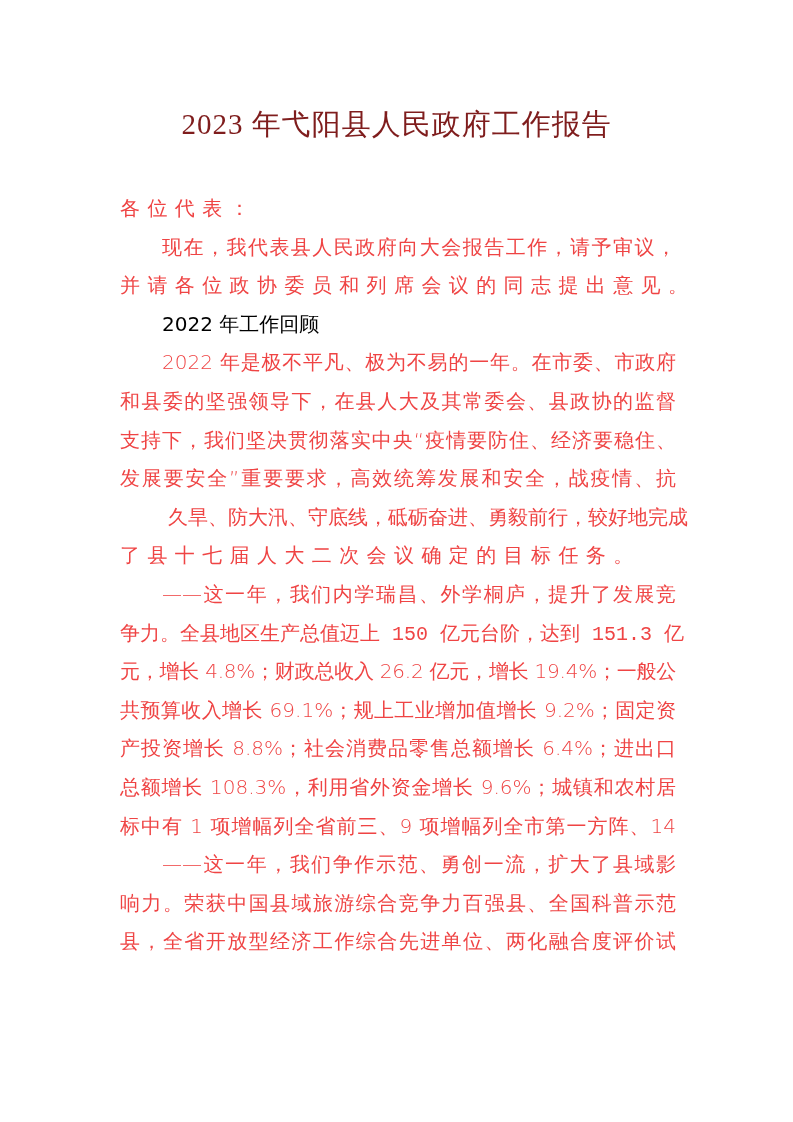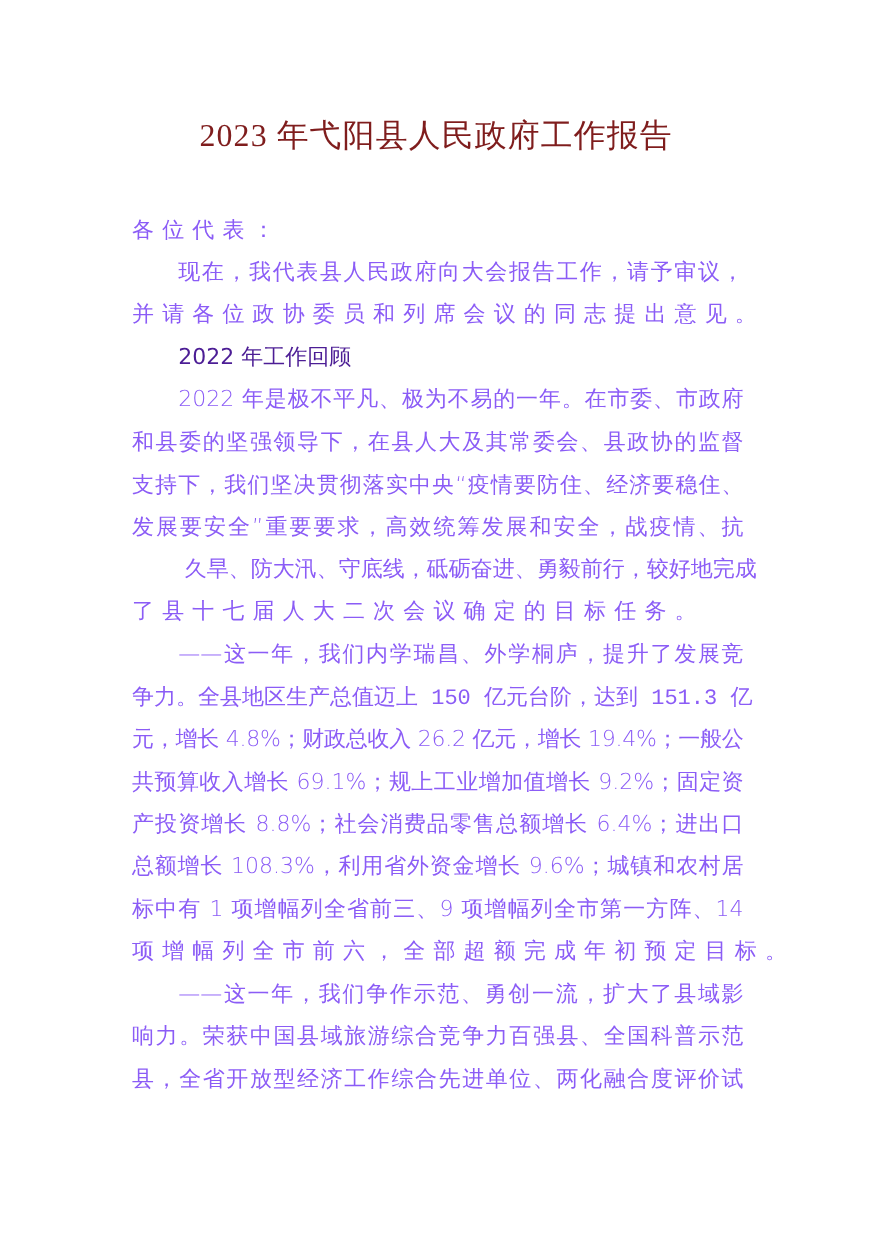--- a/index.html
+++ b/index.html
@@ -40,36 +40,36 @@
       top: 189px;
       left: 120px;
       width: 556px;
     }
     .line {
       height: 38.6px;
       line-height: 38.6px;
       font-size: 20px;
       white-space: nowrap;
       overflow: visible;
-      color: #8b5cf6;
+      color: #ef4444;
       font-family: "DejaVu Sans", "Liberation Sans", sans-serif;
       font-weight: 300;
     }
     .line.justify {
       text-align: justify;
       text-align-last: justify;
     }
     .line.indent {
       padding-left: 42px;
     }
     .line.heading {
       font-family: "DejaVu Sans", "Liberation Sans", sans-serif;
       font-weight: 400;
       font-size: 20px;
-      color: #4c1d95;
+      color: #000000;
     }
   </style>
 </head>
 <body>
 
 <div class="page">
   <div class="title">2023 年弋阳县人民政府工作报告</div>
   <div class="body">
     <div class="line"><span style="letter-spacing: 7.4px;">各位代表：</span></div>
     <div class="line indent justify"><span style="letter-spacing: 0px;">现在，我代表县人民政府向大会报告工作，请予审议，</span></div>
@@ -81,18 +81,17 @@
     <div class="line justify"><span style="letter-spacing: 0px;">发展要安全”重要要求，高效统筹发展和安全，战疫情、抗</span></div>
     <div class="line justify"><span style="letter-spacing: 0px; margin-left: 48px;">久旱、防大汛、守底线，砥砺奋进、勇毅前行，较好地完成</span></div>
     <div class="line"><span style="letter-spacing: 7.4px;">了县十七届人大二次会议确定的目标任务。</span></div>
     <div class="line indent justify"><span style="letter-spacing: 0px;">——这一年，我们内学瑞昌、外学桐庐，提升了发展竞</span></div>
     <div class="line justify"><span style="letter-spacing: 0px; font-family: Liberation Mono, monospace;">争力。全县地区生产总值迈上 150 亿元台阶，达到 151.3 亿</span></div>
     <div class="line justify"><span style="letter-spacing: -0.24px;">元，增长 4.8%；财政总收入 26.2 亿元，增长 19.4%；一般公</span></div>
     <div class="line justify"><span style="letter-spacing: 0px;">共预算收入增长 69.1%；规上工业增加值增长 9.2%；固定资</span></div>
     <div class="line justify"><span style="letter-spacing: 0px;">产投资增长 8.8%；社会消费品零售总额增长 6.4%；进出口</span></div>
     <div class="line justify"><span style="letter-spacing: 0px;">总额增长 108.3%，利用省外资金增长 9.6%；城镇和农村居</span></div>
     <div class="line justify"><span style="letter-spacing: 0px;">标中有 1 项增幅列全省前三、9 项增幅列全市第一方阵、14</span></div>
-    <div class="line"><span style="letter-spacing: 7.4px;">项增幅列全市前六，全部超额完成年初预定目标。</span></div>
     <div class="line indent justify"><span style="letter-spacing: 0px;">——这一年，我们争作示范、勇创一流，扩大了县域影</span></div>
     <div class="line justify"><span style="letter-spacing: 0px;">响力。荣获中国县域旅游综合竞争力百强县、全国科普示范</span></div>
     <div class="line justify"><span style="letter-spacing: 0px;">县，全省开放型经济工作综合先进单位、两化融合度评价试</span></div>
   </div>
 </div>
 
 </body></html>

